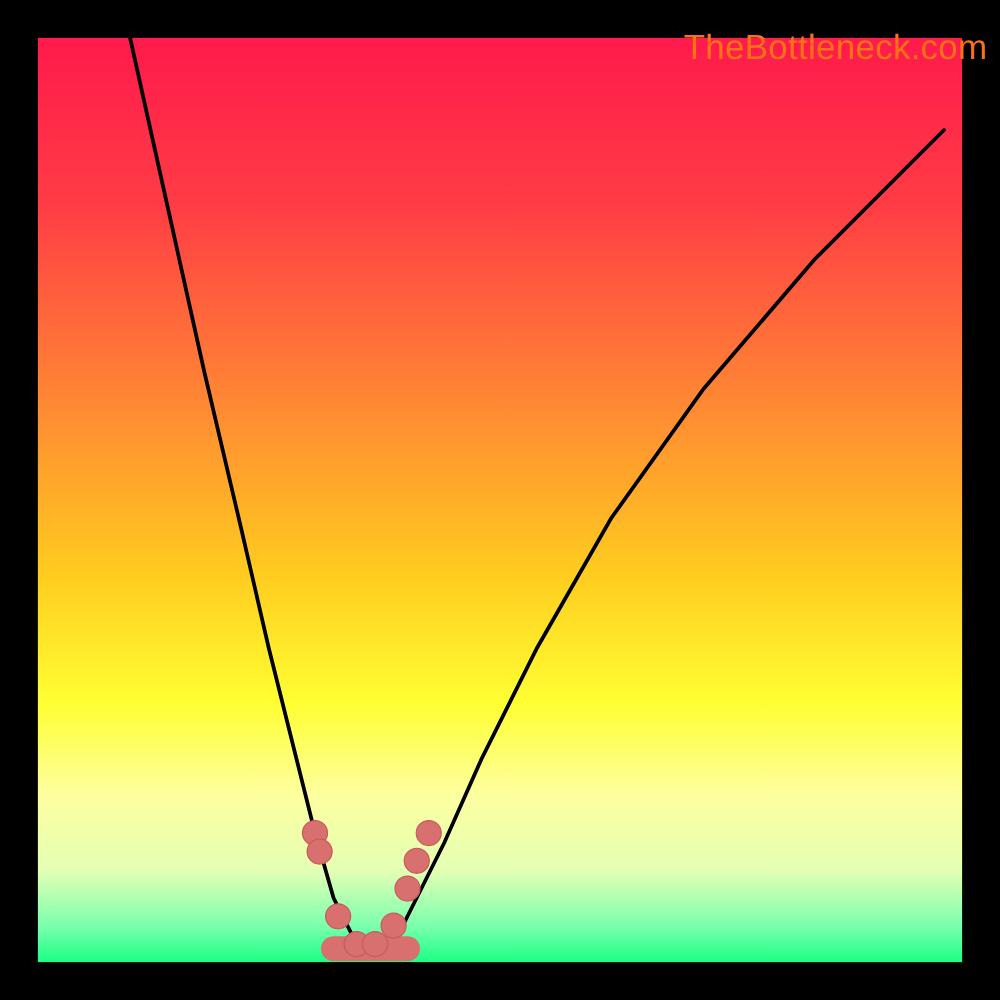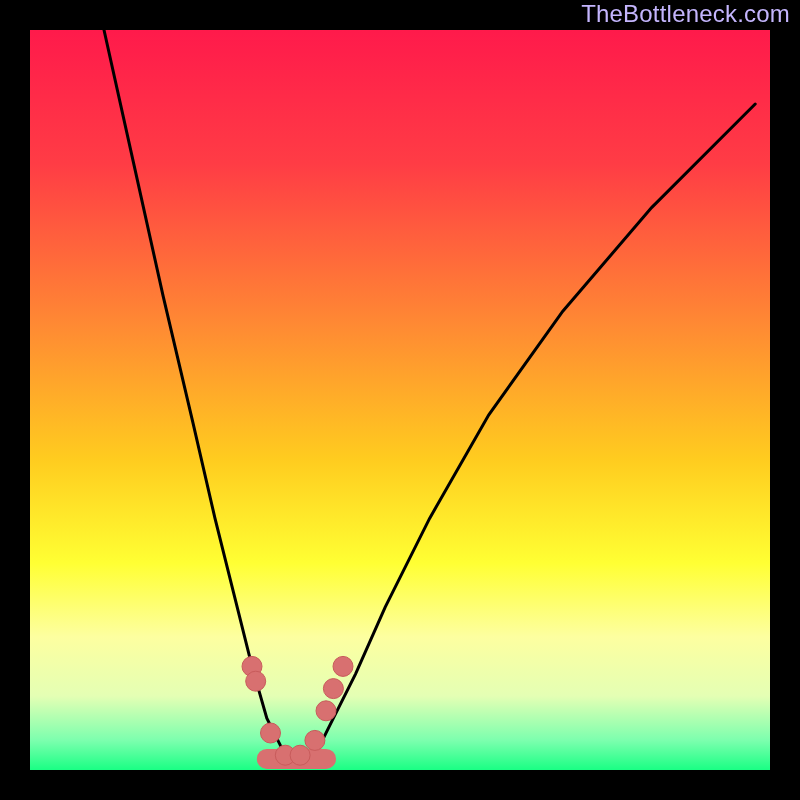--- a/index.html
+++ b/index.html
@@ -31,26 +31,26 @@
     left: 0; top: 0; right: 0; bottom: 0;
   }
   .curve-svg {
     position: absolute;
     left: 0; top: 0;
     width: 740px;
     height: 740px;
   }
   .watermark {
     position: absolute;
-    top: 0;
+    top: 22px;
     right: 10px;
     font-family: Arial, Helvetica, sans-serif;
-    font-size: 24px;
+    font-size: 28px;
     font-weight: 500;
-    color: #c4b5fd;
+    color: #f97316;
     letter-spacing: 0.2px;
     user-select: none;
   }
 </style>
 </head>
 <body>
 
 <div class="frame">
   <div class="plot">
     <svg class="gradient" viewBox="0 0 740 740" preserveAspectRatio="none">

